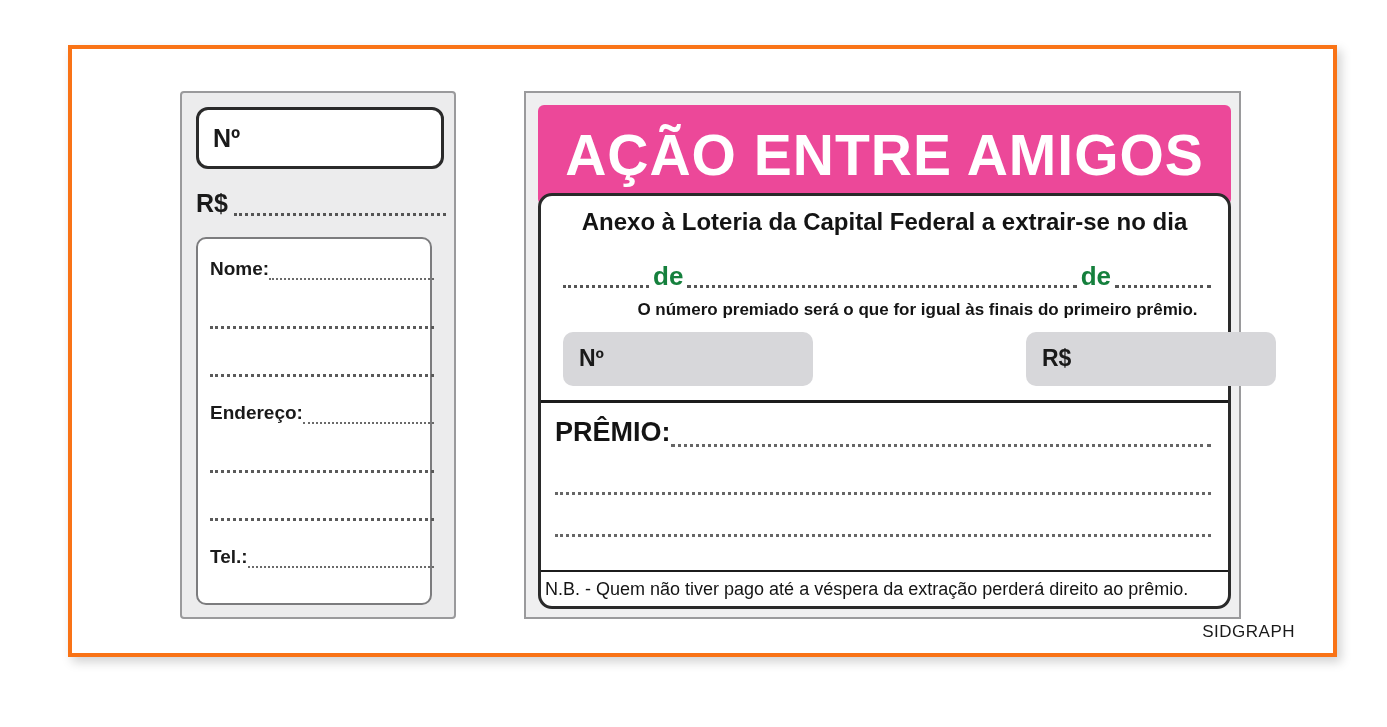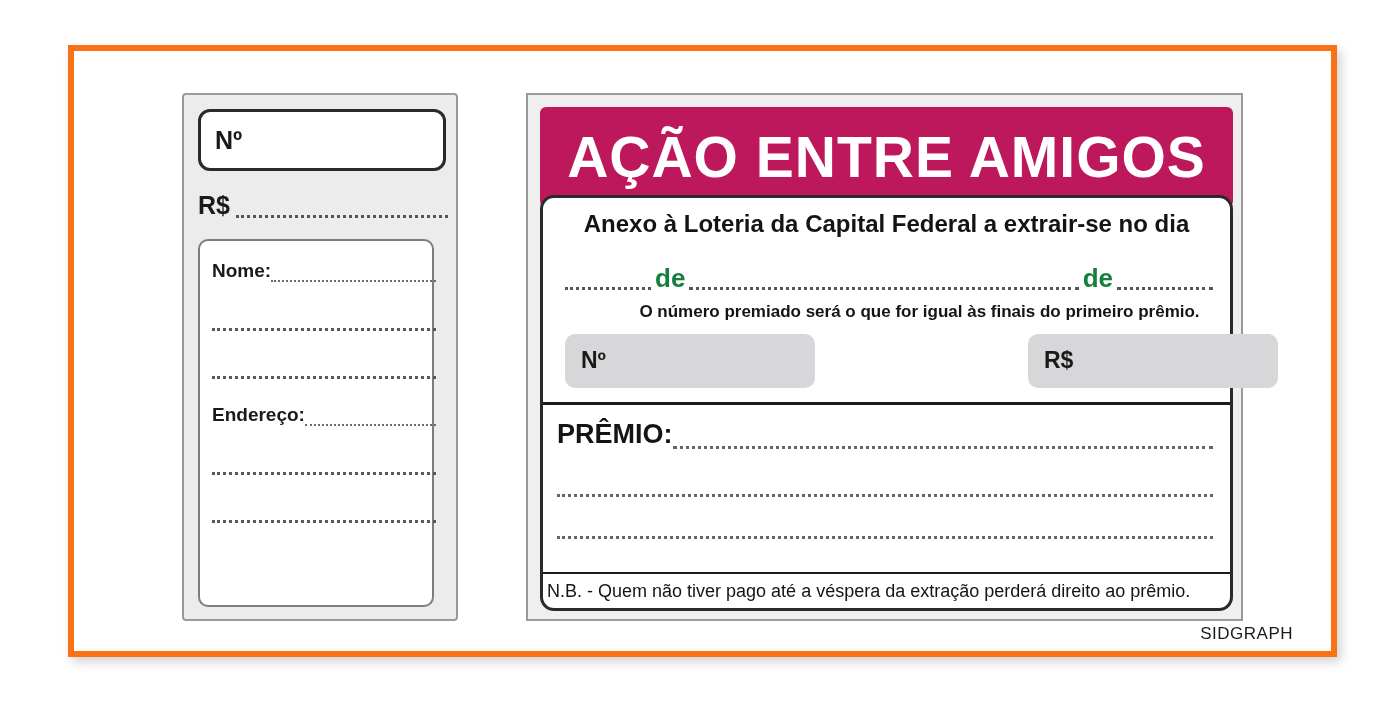--- a/index.html
+++ b/index.html
@@ -14,21 +14,21 @@
     overflow: hidden;
   }
 
   .page {
     position: absolute;
     left: 68px;
     top: 45px;
     width: 1269px;
     height: 612px;
     background: #ffffff;
-    border: 6px solid #f97316;
+    border: 4px solid #f97316;
     box-shadow: 4px 5px 10px rgba(0,0,0,0.18);
     box-sizing: border-box;
   }
 
   
   .stub {
     position: absolute;
     left: 108px;
     top: 42px;
     width: 276px;
@@ -131,21 +131,21 @@
     background: #efeff0;
     border: 2px solid #9a9a9c;
     box-sizing: border-box;
   }
   .banner {
     position: absolute;
     left: 12px;
     top: 12px;
     width: 693px;
     height: 100px;
-    background: #be185d;
+    background: #ec4899;
     border-radius: 6px;
     display: flex;
     align-items: center;
     justify-content: center;
   }
   .banner span {
     color: #ffffff;
     font-size: 57px;
     font-weight: bold;
     letter-spacing: 1px;
@@ -328,20 +328,24 @@
       </div>
 
       <div class="blankrow" style="top:210px;">
         <div class="thin"></div>
       </div>
 
       <div class="blankrow" style="top:258px;">
         <div class="thin"></div>
       </div>
 
+      <div class="fieldrow" style="top:306px;">
+        <div class="lbl">Tel.:</div>
+        <div class="thin"></div>
+      </div>
 
     </div>
   </div>
 
   <div class="ticket">
 
     <div class="banner">
       <span>AÇÃO ENTRE AMIGOS</span>
     </div>
 

